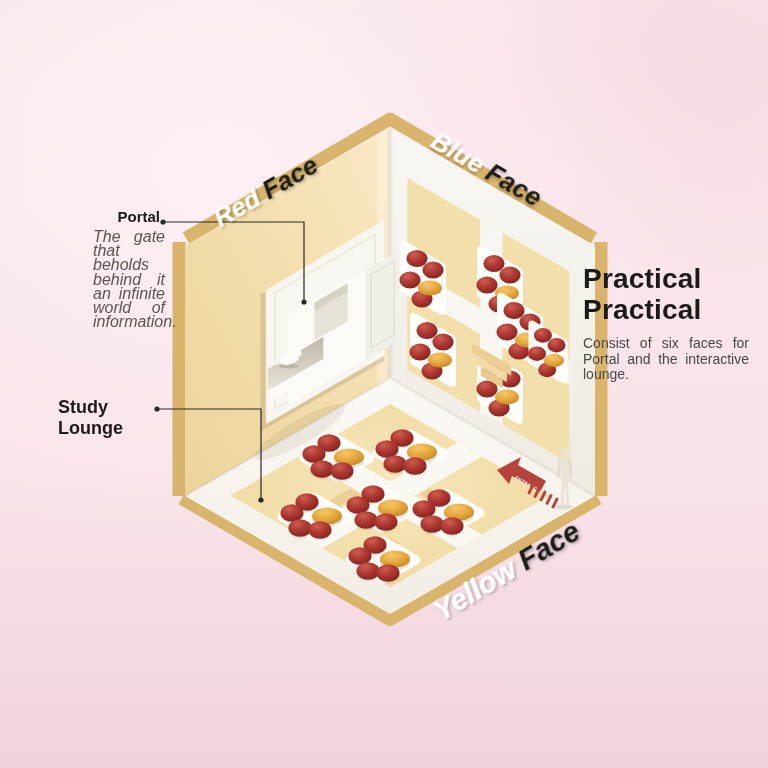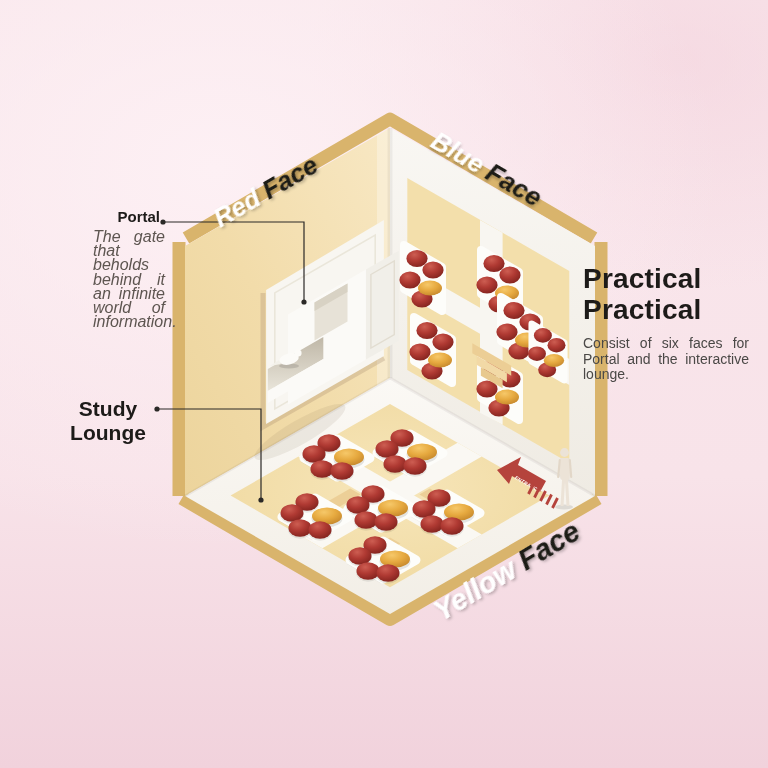--- a/index.html
+++ b/index.html
@@ -17,21 +17,21 @@
       linear-gradient(180deg,#f9e7ec 0%,#f8e3e9 62%,#f1d2dc 100%),
       var(--background-pink);
   }
   .scene{position:absolute;left:0;top:0;}
   .title-block{position:absolute;left:583px;top:263px;width:166px;}
   .title-line{display:block;font-size:28px;font-weight:700;line-height:31px;letter-spacing:.2px;color:var(--ink);}
   .poster-desc{margin:11px 0 0 0;font-size:14px;line-height:15.5px;color:var(--text-gray);text-align:justify;}
   .poster-desc + .poster-desc{margin-top:12px;}
   .note-label{position:absolute;font-weight:700;color:var(--ink);}
   .portal-label{left:60px;top:208px;width:100px;text-align:right;font-size:15px;}
-  .study-label{left:58px;top:397px;width:100px;text-align:center;font-size:21px;}
+  .study-label{left:58px;top:397px;width:100px;text-align:left;font-size:18px;}
   .note-desc{position:absolute;font-style:italic;font-size:16px;color:var(--note-gray);text-align:justify;}
   .portal-desc{left:93px;top:230px;width:72px;line-height:14.2px;}
   .study-desc{left:85px;top:421px;width:71px;line-height:13.5px;}
   .face-label{font-family:"Liberation Sans",sans-serif;font-style:italic;font-weight:700;}
   .fl-26{font-size:26px;} .fl-29{font-size:29px;}
   .arrow-text{font-family:"Liberation Sans",sans-serif;font-style:italic;font-weight:700;font-size:4.6px;fill:#ffffff;letter-spacing:.4px;}
 </style>
 </head>
 <body>
 

